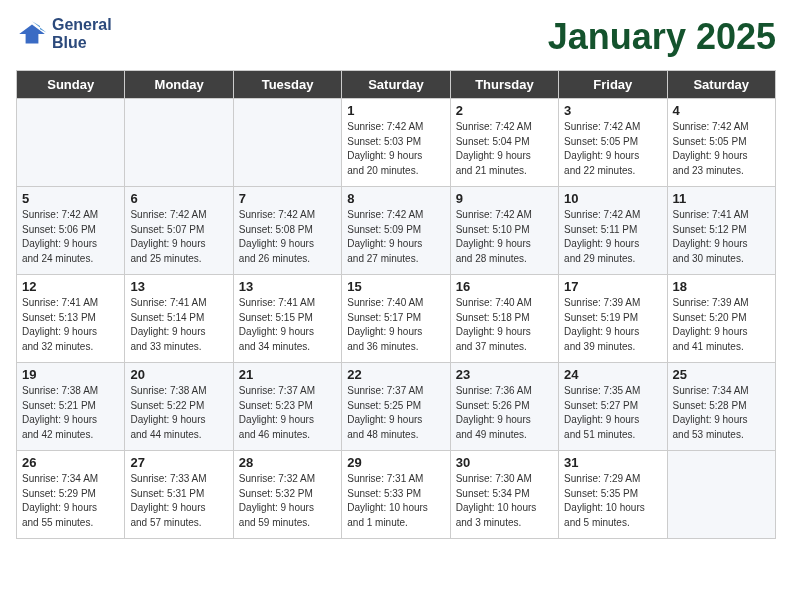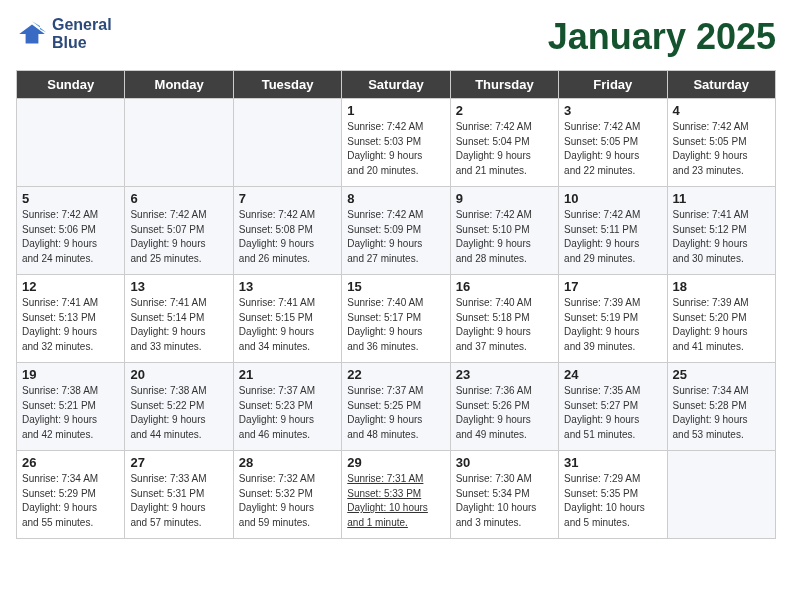--- a/index.html
+++ b/index.html
@@ -324,21 +324,21 @@
         </td>
         <td>
           <span class="day-number">28</span>
           <div class="day-info" style="white-space: pre-line;">Sunrise: 7:32 AM
 Sunset: 5:32 PM
 Daylight: 9 hours
 and 59 minutes.</div>
         </td>
         <td>
           <span class="day-number">29</span>
-          <div class="day-info" style="white-space: pre-line; text-decoration: underline;">Sunrise: 7:31 AM
+          <div class="day-info" style="white-space: pre-line;">Sunrise: 7:31 AM
 Sunset: 5:33 PM
 Daylight: 10 hours
 and 1 minute.</div>
         </td>
         <td>
           <span class="day-number">30</span>
           <div class="day-info" style="white-space: pre-line;">Sunrise: 7:30 AM
 Sunset: 5:34 PM
 Daylight: 10 hours
 and 3 minutes.</div>

